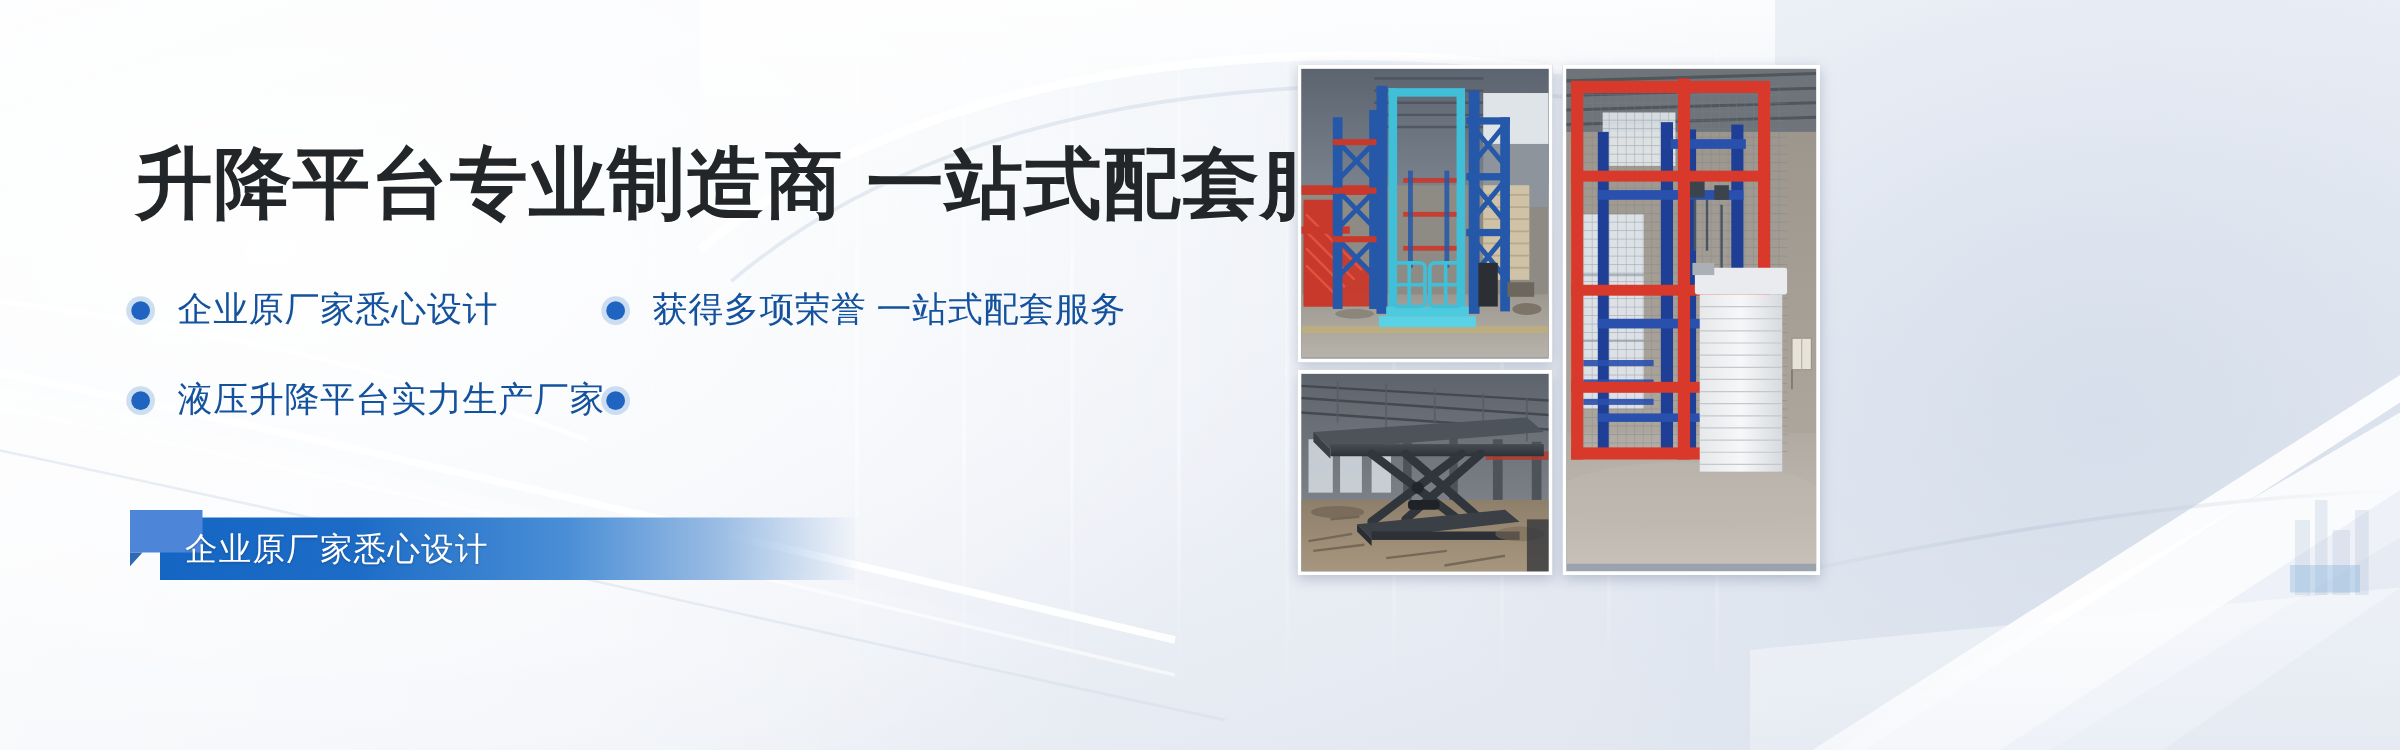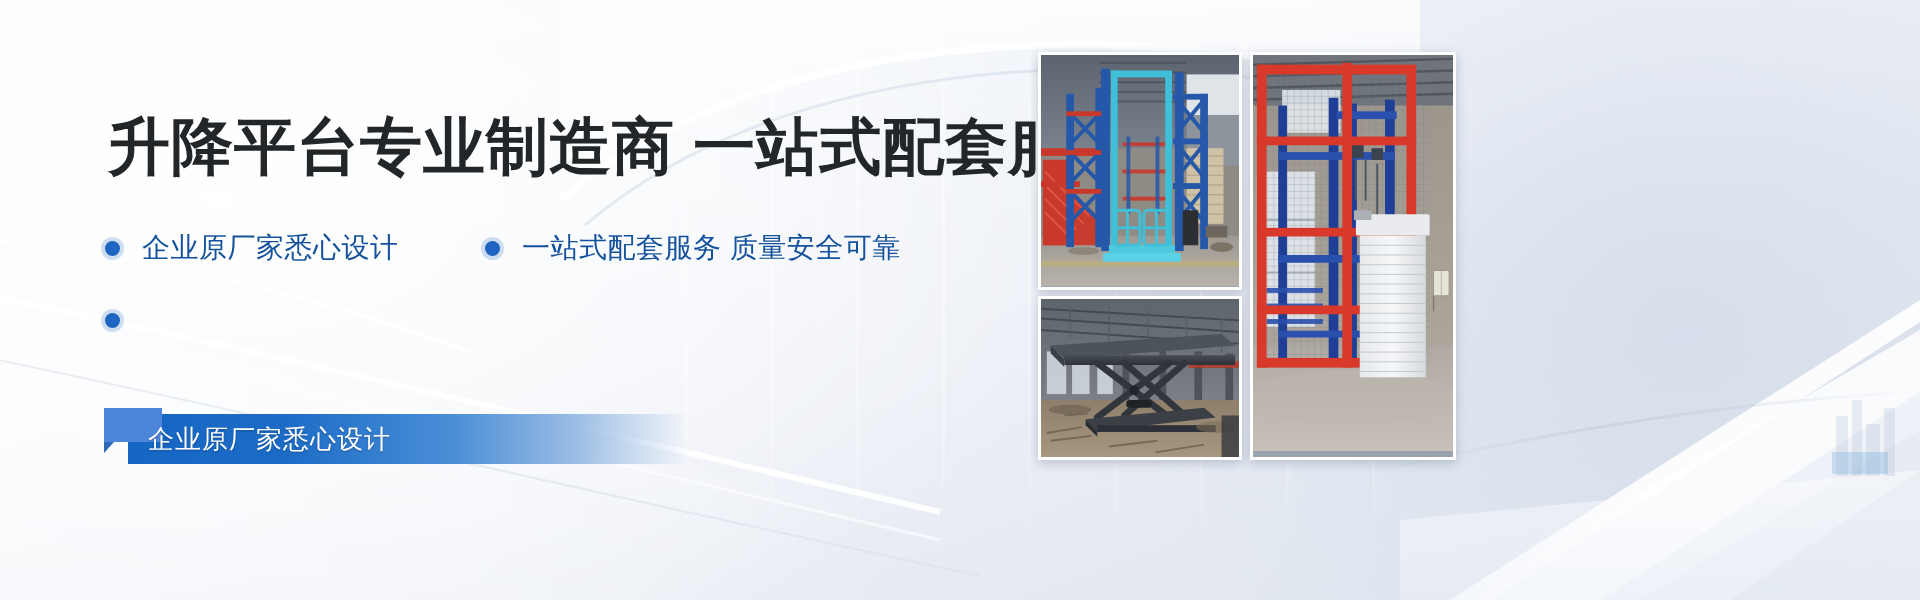--- a/index.html
+++ b/index.html
@@ -211,25 +211,29 @@
 
     <div class="bullets">
 
       <div class="bullet-row">
         <div class="bullet col1">
           <span class="dot"></span>
           <span>企业原厂家悉心设计</span>
         </div>
         <div class="bullet col2">
           <span class="dot"></span>
-          <span>一站式配套服务 质量安全可靠</span>
+          <span>获得多项荣誉 一站式配套服务</span>
         </div>
       </div>
 
       <div class="bullet-row">
+        <div class="bullet col1">
+          <span class="dot"></span>
+          <span>液压升降平台实力生产厂家</span>
+        </div>
         <div class="bullet col2">
           <span class="dot"></span>
         </div>
       </div>
 
     </div>
 
     <div class="ribbon-wrap">
       <div class="ribbon-bar"></div>
       <div class="ribbon-tab"></div>

